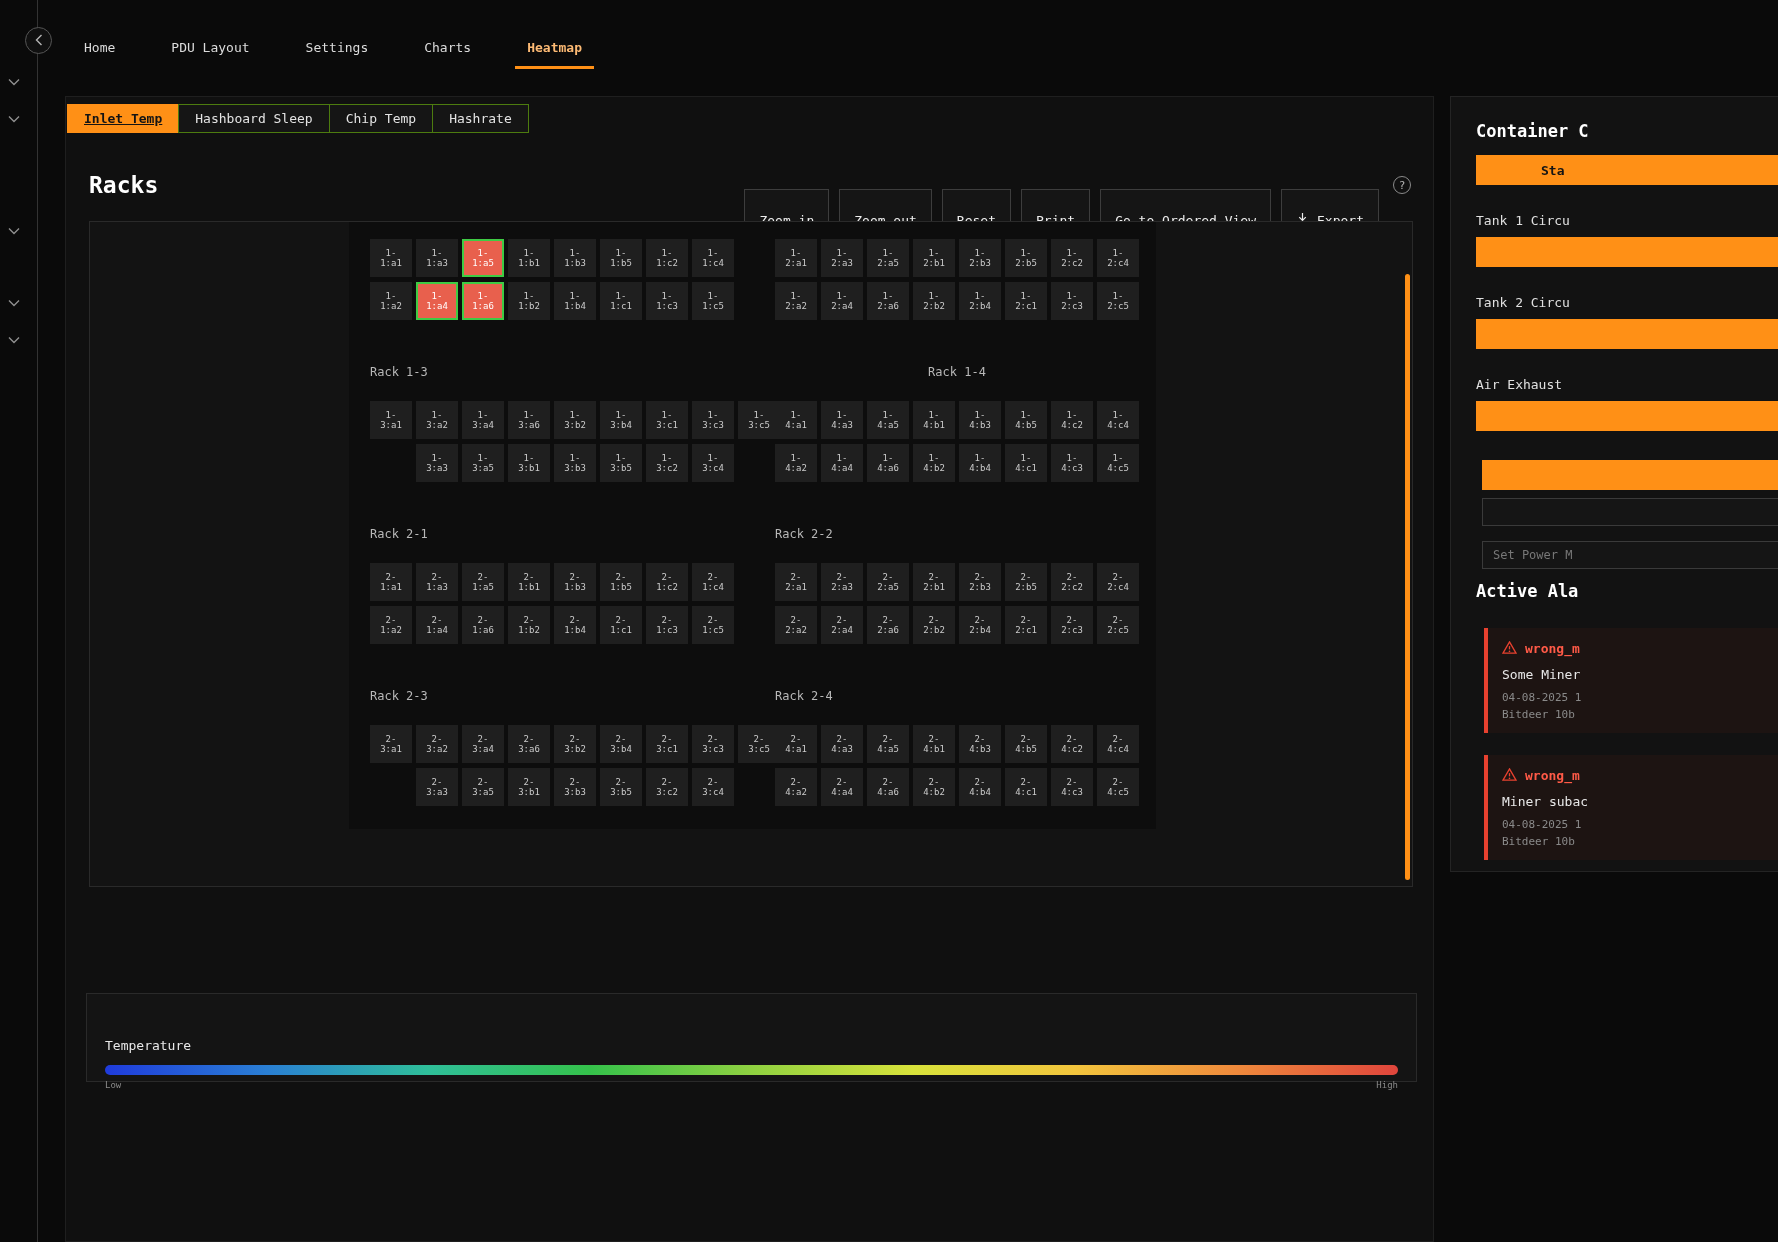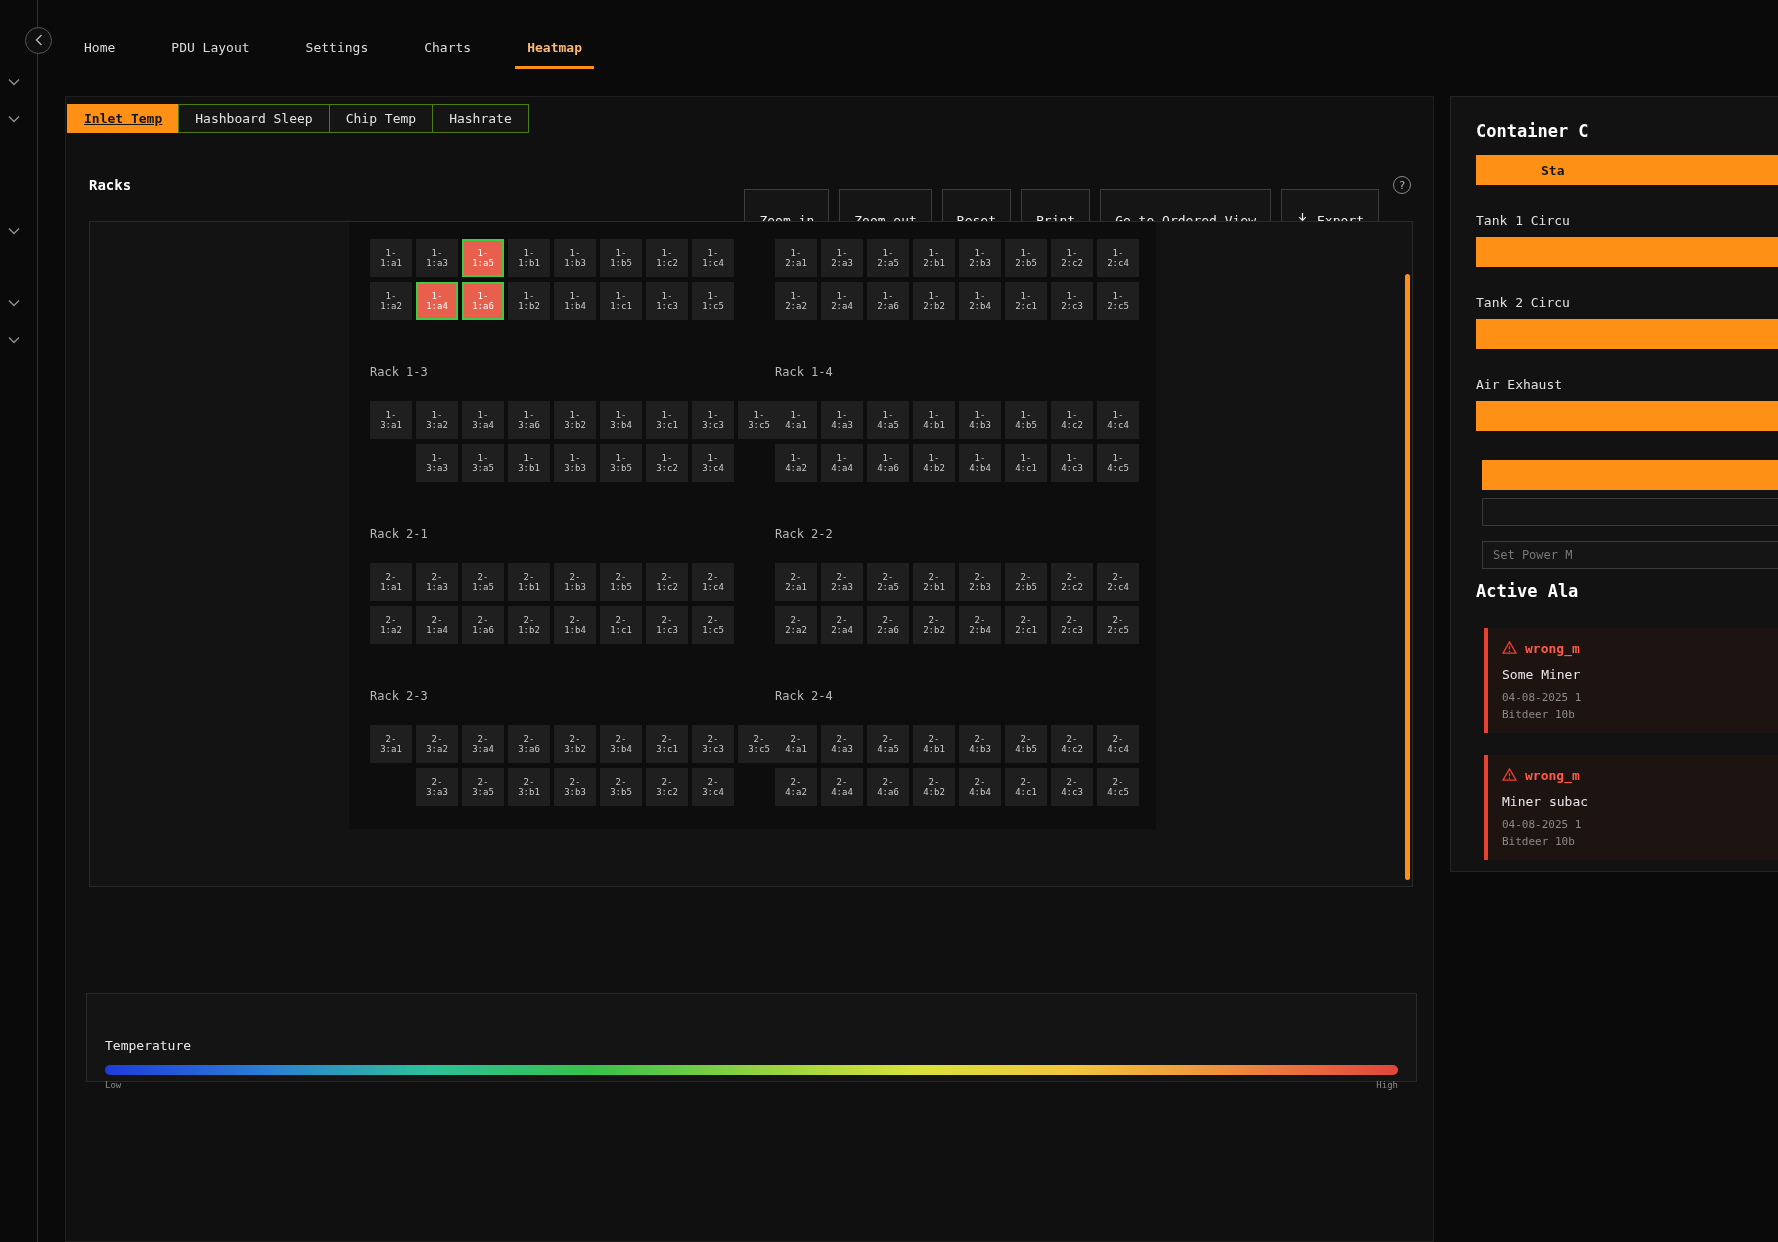--- a/index.html
+++ b/index.html
@@ -22,21 +22,21 @@
 
   
   .main { position:absolute; left:65px; top:96px; width:1369px; height:1146px; background:#101010;
     border:1px solid #1f1f1f; }
   .tabs { position:absolute; left:2px; top:7px; display:flex; }
   .tab { height:29px; padding:0 16px; display:flex; align-items:center; font-size:13px; color:#e3e3e3;
     background:#151515; border:1px solid #4d7c0f; margin-left:-1px; cursor:pointer; white-space:nowrap; }
   .tab.active { background:#ff9016; border-color:#ff9016; color:#141414; font-weight:bold; text-decoration:underline; }
 
   .racks-header { position:absolute; left:23px; right:22px; top:73px; height:30px; display:flex; align-items:center; }
-  .racks-title { font-size:14px; color:#ffffff; font-weight:bold; }
+  .racks-title { font-size:23px; color:#ffffff; font-weight:bold; }
   .toolbar { margin-left:auto; display:flex; gap:10px; align-items:center; }
   .tbtn { height:40px; padding:0 14px; background:#151515; border:1px solid #3d3d3d; color:#ededed;
     font-size:13px; display:flex; align-items:flex-end; gap:8px; cursor:pointer;
     font-family:"DejaVu Sans Mono","Liberation Mono",monospace; white-space:nowrap;margin-top:48px; }
   .help { width:18px; height:18px; border-radius:50%; border:1px solid #8a8a8a; color:#b5b5b5;
     font-size:11px; display:flex; align-items:center; justify-content:center; margin-left:14px; cursor:pointer; }
 
   .viewport { position:absolute; left:23px; top:124px; width:1324px; height:666px; background:#131313;
     border:1px solid #2a2a2a; overflow:hidden; }
   .canvas-bg { position:absolute; left:259px; top:0; width:807px; height:607px; background:#0d0d0d; }
@@ -367,21 +367,21 @@
             <div class="cell">
               <span>1-</span>
               <span>3:c2</span>
             </div>
             <div class="cell">
               <span>1-</span>
               <span>3:c4</span>
             </div>
           </div>
         </div>
-        <div class="rack" style="left: 685px; top: 143px;">
+        <div class="rack" style="left: 685px; top: 143px; text-align: center;">
           <div class="rack-label">Rack 1-4</div>
           <div class="rack-row">
             <div class="cell">
               <span>1-</span>
               <span>4:a1</span>
             </div>
             <div class="cell">
               <span>1-</span>
               <span>4:a3</span>
             </div>

